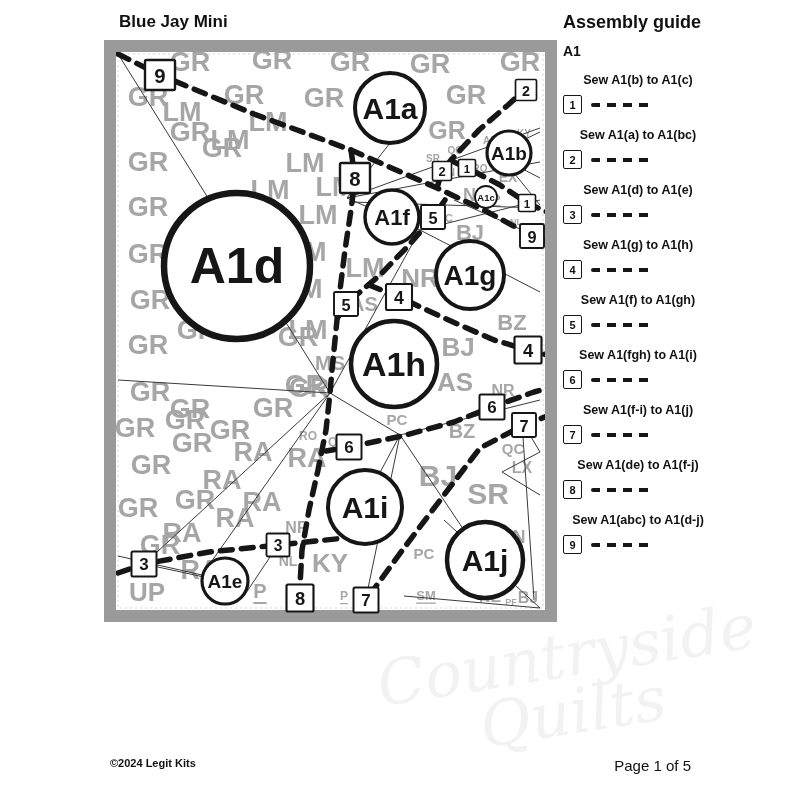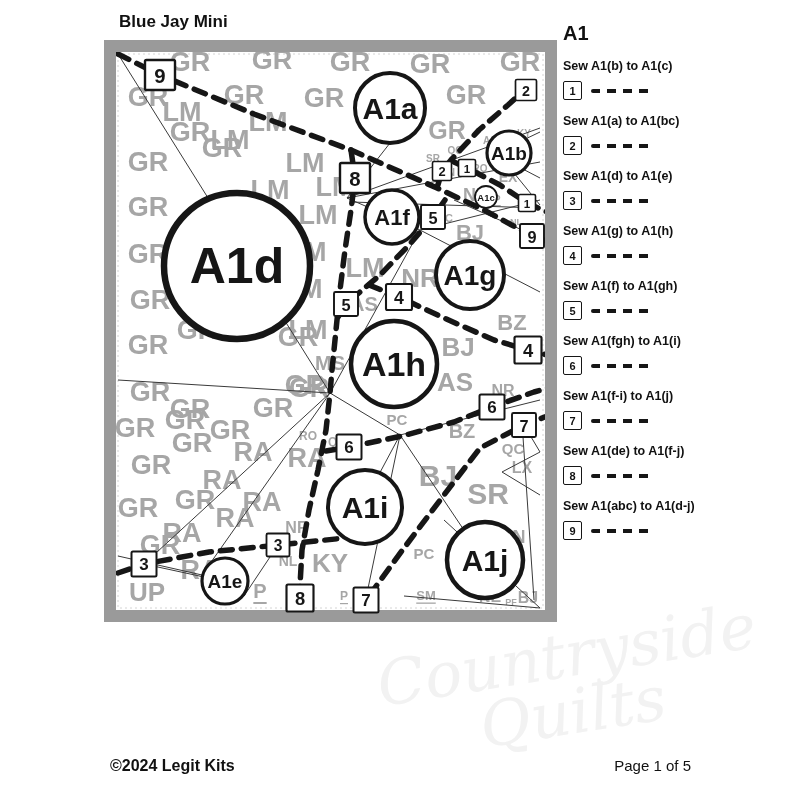--- a/index.html
+++ b/index.html
@@ -5,33 +5,33 @@
   html,body{margin:0;padding:0;}
   body{
     width:800px;height:800px;position:relative;background:#fff;overflow:hidden;
     font-family:"Liberation Sans",sans-serif;color:#111;
   }
   .page-title{position:absolute;left:110px;top:12px;font-size:17px;font-weight:bold;margin-left:9px;}
   .diagram{position:absolute;left:104px;top:40px;width:453px;height:582px;}
   .diagram svg{display:block;width:453px;height:582px;}
   .guide{position:absolute;left:563px;top:12px;width:150px;}
   .guide-title{font-size:18px;font-weight:bold;margin:0 0 2px 0;}
-  .guide-section{font-size:20px;font-weight:bold;margin:10px 0 0 0;}
-  .step-text{font-size:12.5px;font-weight:bold;margin:14px 0 0 0;white-space:nowrap;}
+  .guide-section{font-size:14px;font-weight:bold;margin:10px 0 0 0;}
+  .step-text{font-size:12.5px;font-weight:bold;margin:14px 0 0 0;white-space:nowrap;text-align:center;}
   .step-row{margin:8px 0 0 0;display:flex;align-items:center;}
   .step-num{
     width:17px;height:17px;border:1.7px solid #161616;border-radius:2px;
     display:inline-flex;align-items:center;justify-content:center;
     font-size:11px;font-weight:bold;flex:0 0 auto;background:#fff;
   }
   .step-dash{
     width:64px;height:4px;margin-left:9px;border-radius:2px;
     background:repeating-linear-gradient(90deg,#161616 0 9px,transparent 9px 16px);
   }
-  .footer-left{position:absolute;left:110px;top:757px;font-size:16px;font-weight:bold;}
+  .footer-left{position:absolute;left:110px;top:757px;font-size:11px;font-weight:bold;}
   .footer-right{position:absolute;right:109px;top:757px;font-size:15px;font-weight:normal;}
   .watermark{
     position:absolute;left:380px;top:628px;width:360px;transform:rotate(-9deg);
     font-family:"DejaVu Serif",serif;font-style:italic;color:#f2f2f2;
     font-size:62px;line-height:0.92;pointer-events:none;
   }
   .watermark .wm2{margin-left:95px;}
 </style>
 </head>
 <body>
@@ -294,20 +294,21 @@
         </g>
         <g>
           <rect x="249.5" y="547.5" width="25" height="25" fill="#ffffff" stroke="#161616" stroke-width="2" rx="1.5"></rect>
           <text x="262" y="560.5" fill="#161616" font-size="17" font-weight="bold" text-anchor="middle" dominant-baseline="central" font-family="&quot;Liberation Sans&quot;,sans-serif">7</text>
         </g>
       </g>
     </svg>
 </div>
 
 <div class="guide">
+  <p class="guide-title">Assembly guide</p>
   <p class="guide-section">A1</p>
   <div id="steps">
       <div>
         <p class="step-text">Sew A1(b) to A1(c)</p>
         <div class="step-row">
           <span class="step-num">1</span>
           <span class="step-dash"></span>
         </div>
       </div>
       <div>

